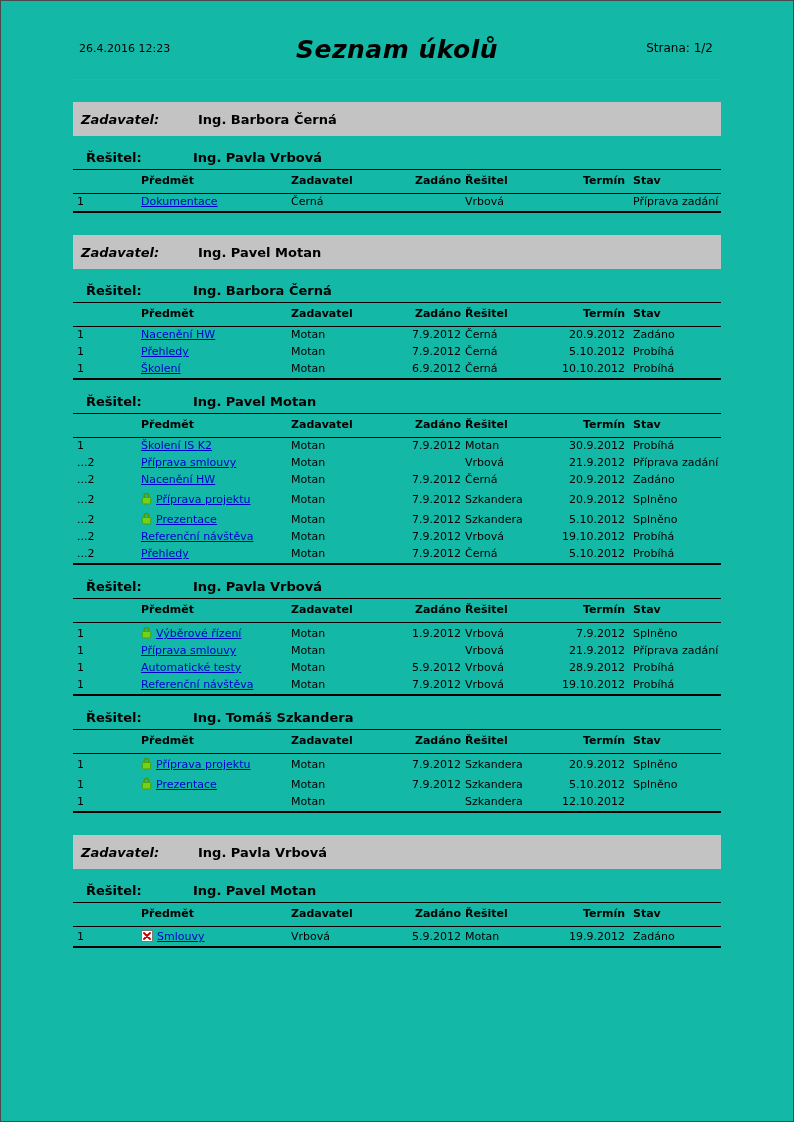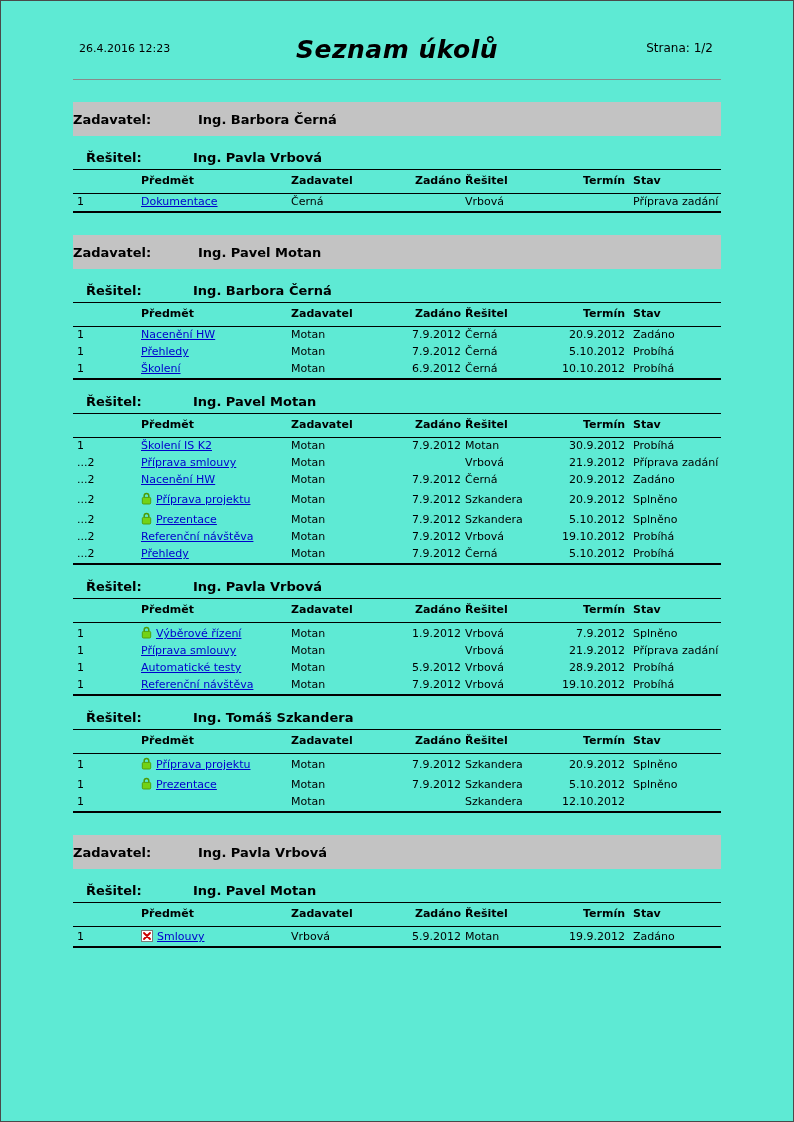--- a/index.html
+++ b/index.html
@@ -4,21 +4,21 @@
 <style>
   * { margin:0; padding:0; box-sizing:border-box; }
   html,body { background:#ffffff; }
   body {
     font-family:"DejaVu Sans","Liberation Sans",sans-serif;
     color:#000;
     width:794px;
   }
   .page {
     width:794px; height:1122px;
-    background:#5eead4;
+    background:#14b8a6;
     border:1px solid #4a4a4a;
     overflow:hidden;
     position:relative;
   }
   .content { padding:28px 72px 0 72px; }
 
   
   .report-header { position:relative; height:42px; }
   .dt { position:absolute; left:6px; top:13px; font-size:11px; }
   .title { text-align:center; font-size:25px; font-weight:bold; line-height:42px; letter-spacing:0.5px;font-style:italic; }
@@ -26,21 +26,21 @@
   .header-rule { border-bottom:1px solid #8a8a8a; margin-top:8px; }
 
   
   .group { margin-top:22px; }
   .zadavatel-bar {
     background:var(--section-bg,#c3c3c3);
     height:34px;
     display:flex; align-items:center;
     font-size:13px; font-weight:bold;
   }
-  .zadavatel-bar .lbl { padding-left:0; width:125px; }
+  .zadavatel-bar .lbl { padding-left:8px; width:125px;font-style:italic; }
 
   .resitel-block { margin-top:14px; }
   .resitel-line { display:flex; font-size:13px; font-weight:bold; }
   .resitel-line .lbl { padding-left:13px; width:120px; }
 
   
   .task-table { margin-top:4px; border-top:1px solid #000; border-bottom:2px solid #000; }
   .trow {
     display:grid;
     grid-template-columns:68px 150px 108px 62px 88px 76px auto;

